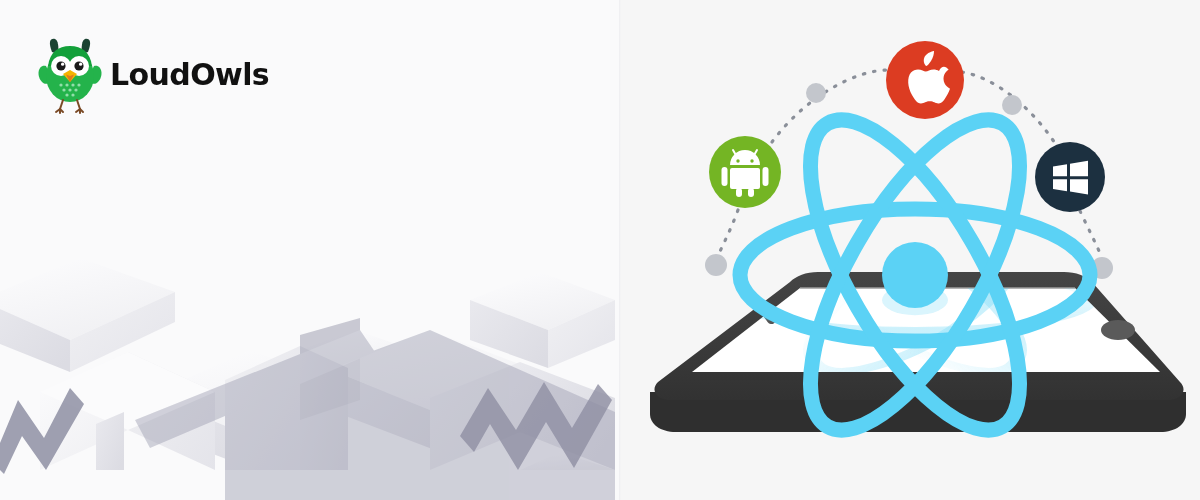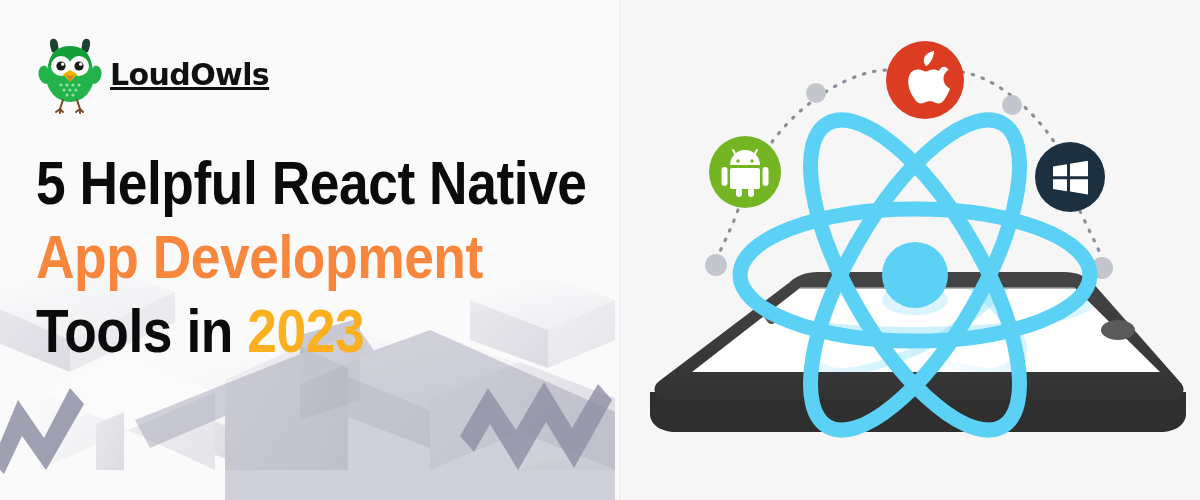--- a/index.html
+++ b/index.html
@@ -41,21 +41,20 @@
   }
   .logo-mark { width: 68px; height: 78px; display: block; }
   .logo-word {
     font-family: "DejaVu Sans", sans-serif;
     font-weight: 700;
     font-size: 30px;
     letter-spacing: -0.6px;
     color: #111111;
     line-height: 1;
     white-space: nowrap;
-    text-decoration: underline;
   }
 
   
   .headline {
     position: absolute;
     left: 36px;
     top: 146px;
     z-index: 5;
   }
   .hl-line {
@@ -216,31 +215,20 @@
             <path d="M41 64 L44 73"></path>
               <path d="M44 73 L40 76"></path>
               <path d="M44 73 L47 76"></path>
               <path d="M44 73 L44 77"></path>
           </g>
         </svg>
       </span>
       <span class="logo-word">LoudOwls</span>
     </div>
 
-    <div class="headline">
-      <div class="hl-line">
-        <span class="hl-seg hl-dark">5 Helpful React Native</span>
-      </div>
-      <div class="hl-line">
-        <span class="hl-seg hl-orange">App Development</span>
-      </div>
-      <div class="hl-line">
-        <span class="hl-seg hl-dark">Tools in </span><span class="hl-seg hl-amber">2023</span>
-      </div>
-    </div>
   </div>
 
   <div class="panel-divider"></div>
 
   <div class="right-panel">
     <svg viewBox="0 0 580 500" aria-hidden="true">
       <defs>
         <linearGradient id="phoneBody" x1="0" y1="0" x2="0" y2="1">
           <stop offset="0%" stop-color="#454545"></stop>
           <stop offset="100%" stop-color="#323232"></stop>

